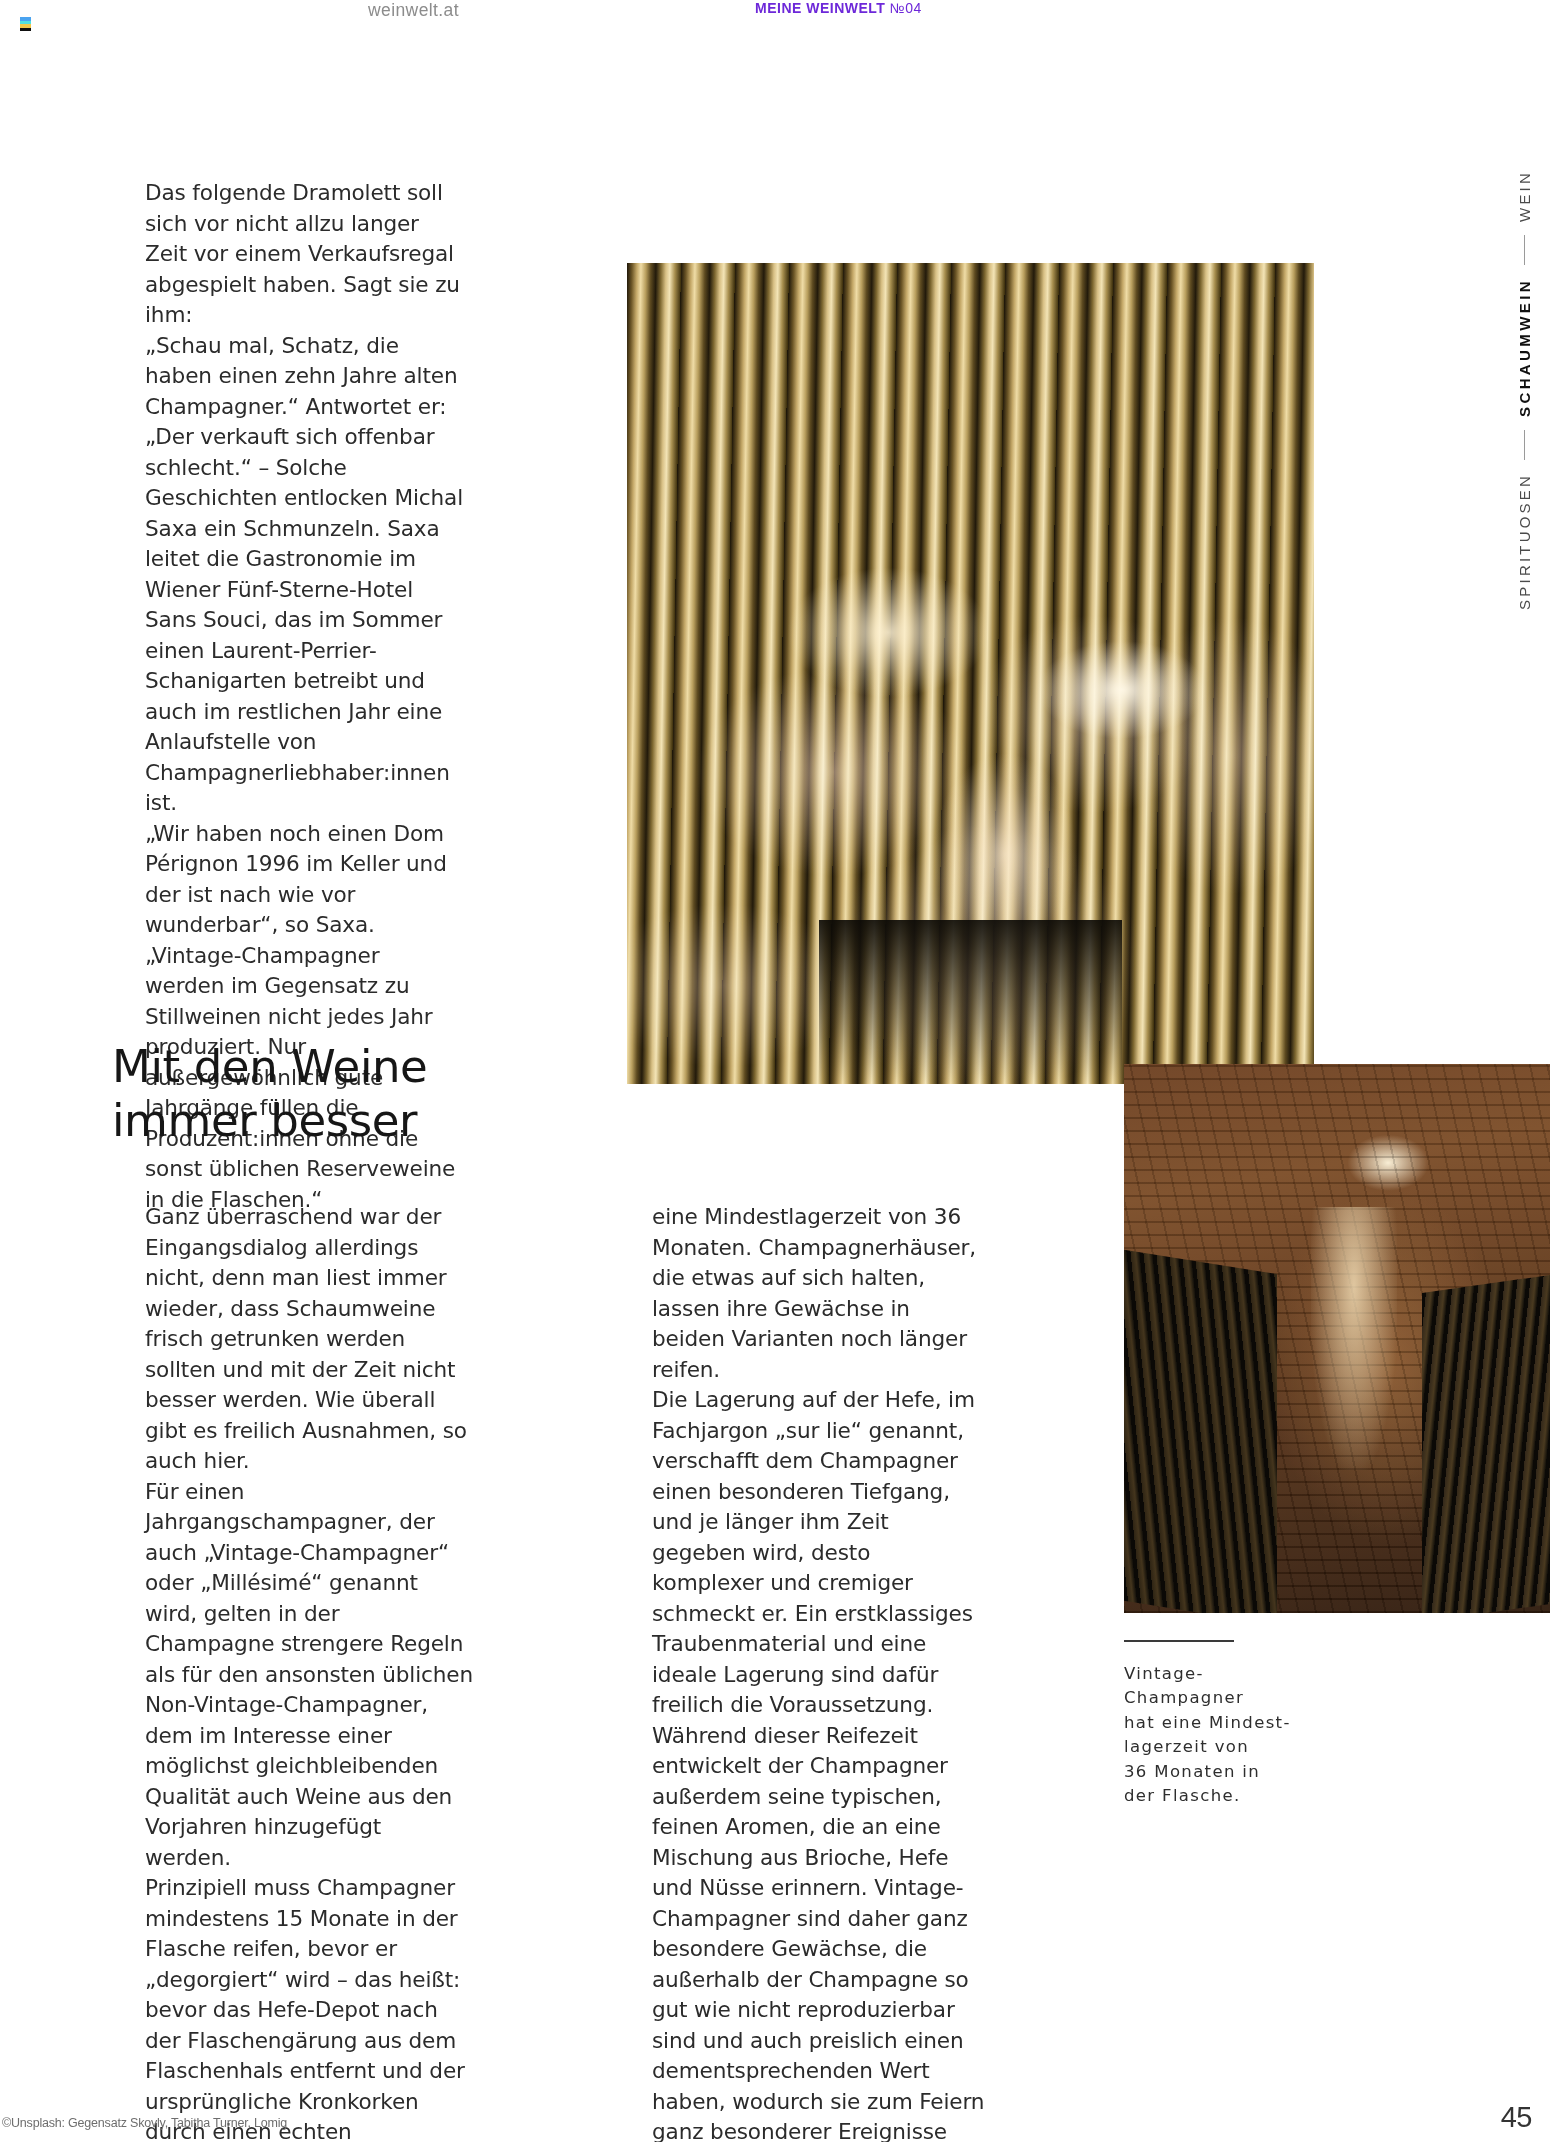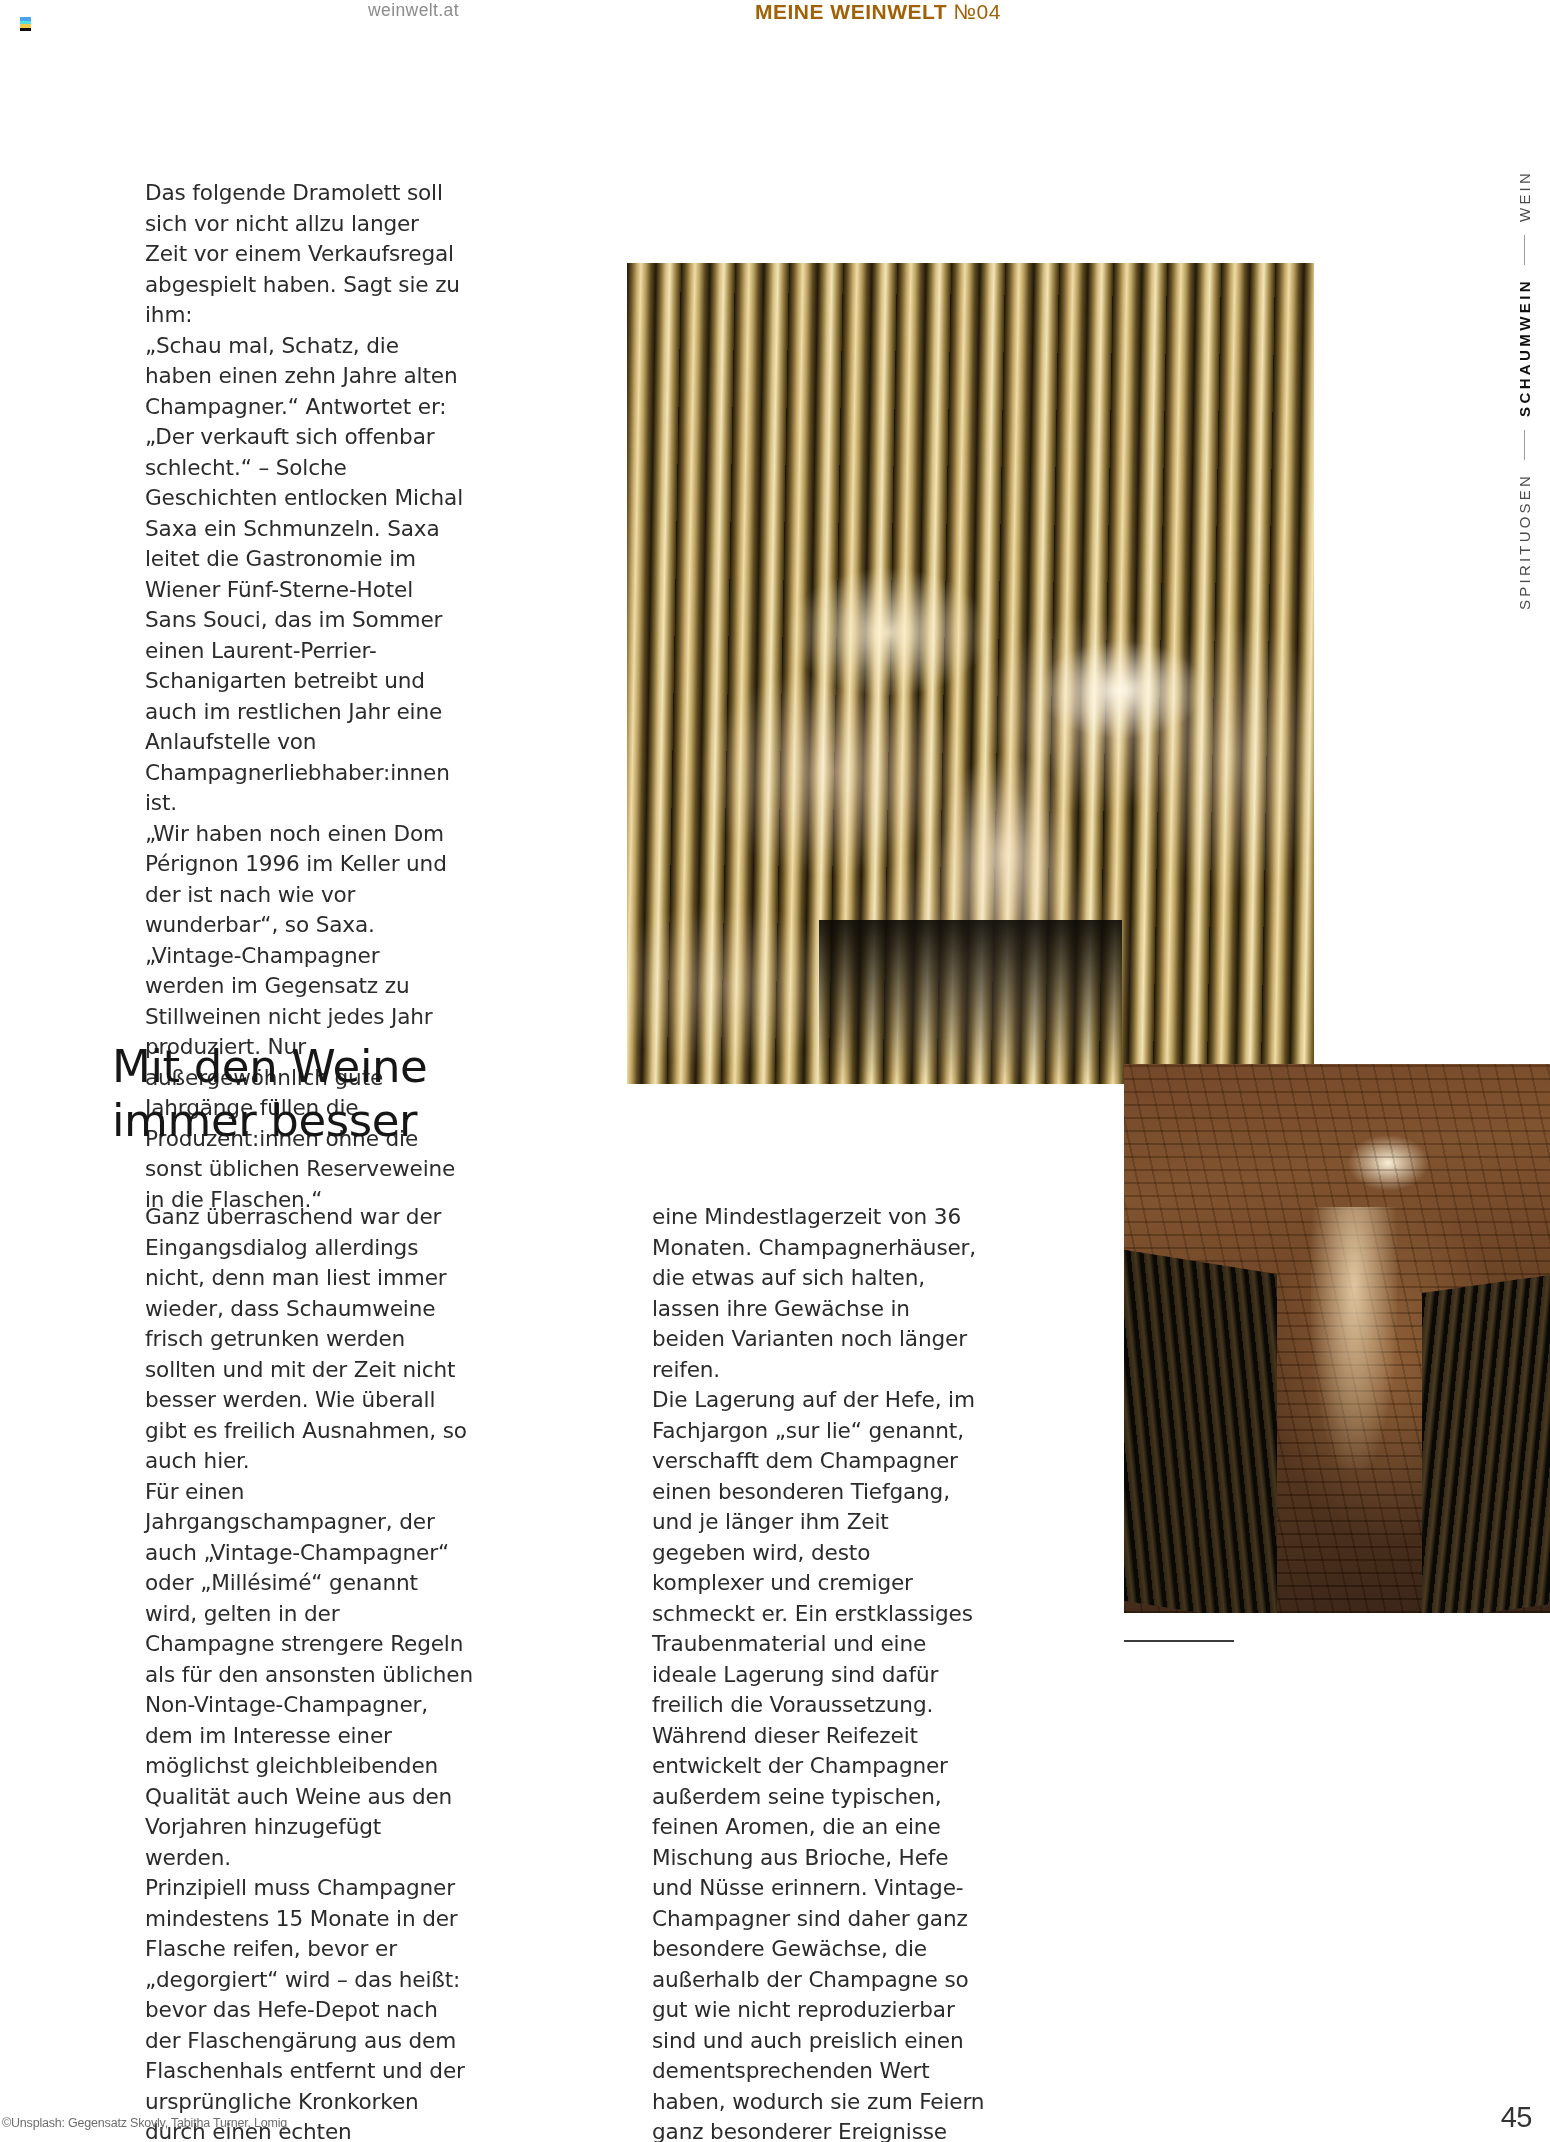--- a/index.html
+++ b/index.html
@@ -35,23 +35,23 @@
     font-size: 17.5px;
     letter-spacing: 0.4px;
     color: #8c8c8c;
     font-family: Liberation Sans, sans-serif;
     font-stretch: condensed;
   }
   .head-center {
     position: absolute;
     left: 755px;
     top: 0px;
-    font-size: 21px;
+    font-size: 14px;
     letter-spacing: 0.5px;
-    color: #a16207;
+    color: #6d28d9;
     white-space: nowrap;
     font-family: "Liberation Sans", sans-serif;
   }
   .head-center b { font-weight: 700; }
   .head-center span.issue { font-weight: 400; }
 
   
   .rubric {
     position: absolute;
     right: 6px;
@@ -284,16 +284,22 @@
 
 <div class="photo" id="photo-cellar">
   <div class="vault"></div>
   <div class="corridor"></div>
   <div class="bottles-l"></div>
   <div class="bottles-r"></div>
 </div>
 
 <div class="caption-wrap">
   <div class="caption-rule"></div>
+  <div class="caption-text">Vintage-
+Champagner
+hat eine Mindest-
+lagerzeit von
+36 Monaten in
+der Flasche.</div>
 </div>
 
 <div class="credit">©Unsplash: Gegensatz Skovly, Tabitha Turner, Lomig</div>
 <div class="folio">45</div>
 
 </body></html>

